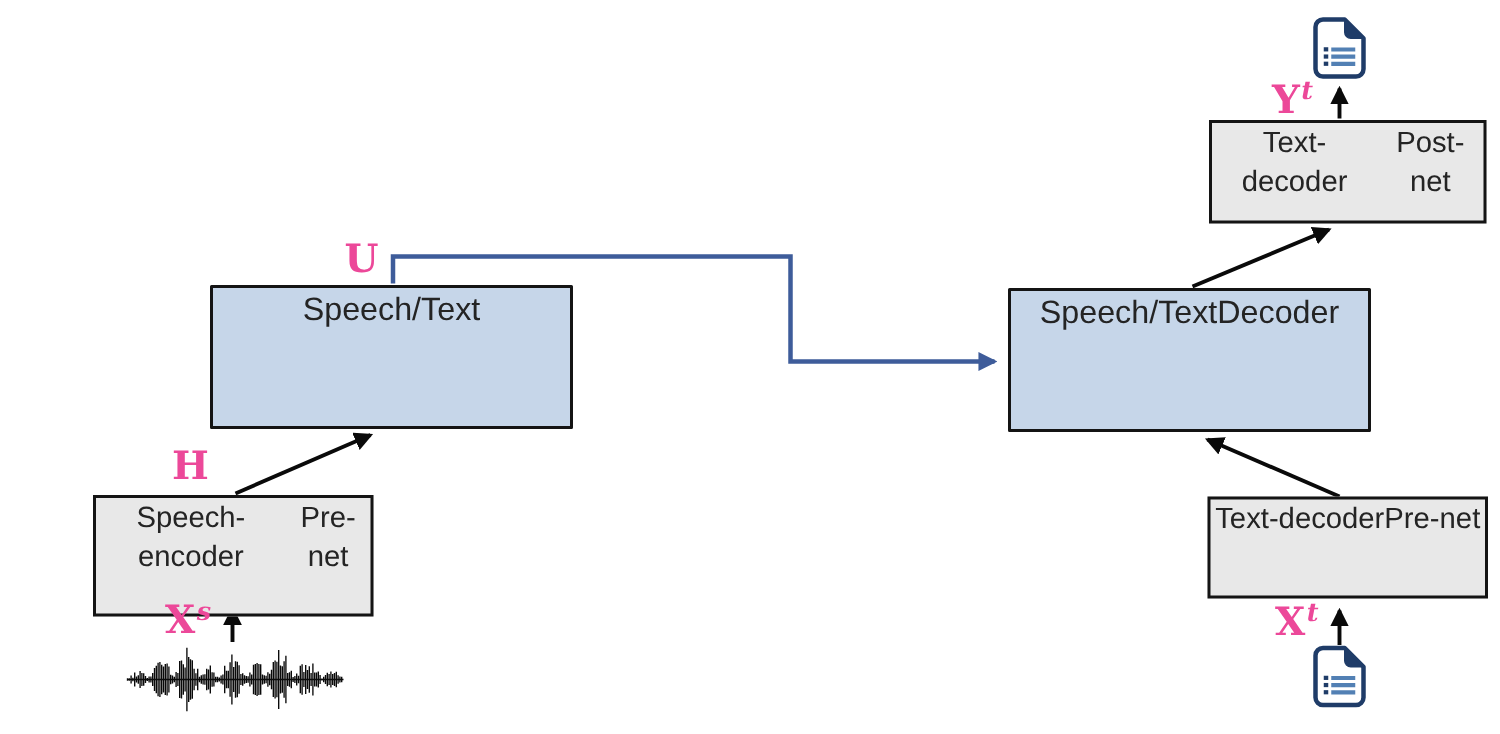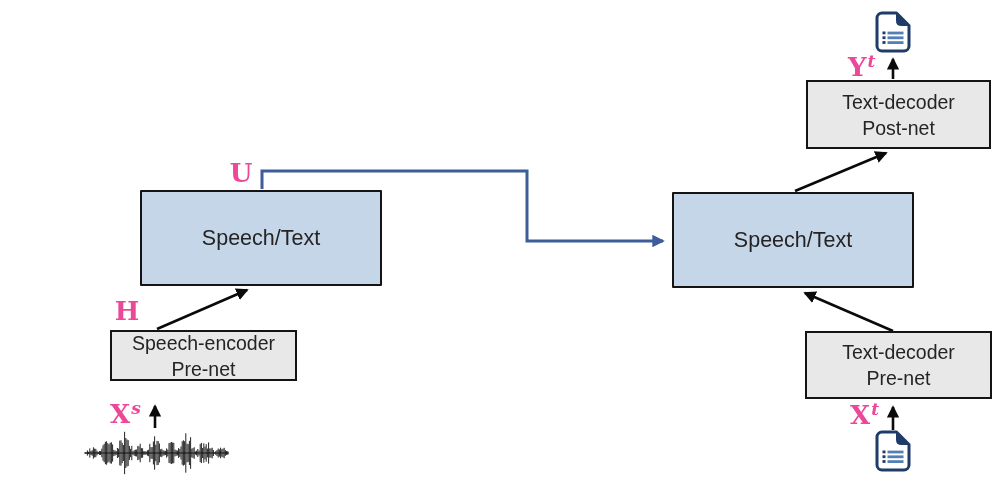--- a/index.html
+++ b/index.html
@@ -12,39 +12,39 @@
   }
   
   #wires{position:absolute;left:0;top:0;width:1000px;height:489px;pointer-events:none;}
   .ln-black{stroke:var(--arrow-black);stroke-width:2.6;fill:none;}
   .ln-blue{stroke:var(--connector-blue);stroke-width:3;fill:none;}
   .mk-black{fill:var(--arrow-black);}
   .mk-blue{fill:var(--connector-blue);}
   
   .node{
     position:absolute;
-    display:flex;flex-direction:column;justify-content:center;
+    display:flex;flex-direction:row;justify-content:center;
     box-sizing:border-box;
     color:var(--text-dark);
     text-align:center;
   }
   .node-blue{
     background:var(--block-fill);
     border:2.6px solid var(--block-border);
     border-radius:1px;
     font-size:21.5px;line-height:28px;
   }
   .node-gray{
     background:var(--panel-fill);
     border:2.6px solid var(--panel-border);
     font-size:19.5px;line-height:26px;
   }
   #encoder-node{left:140px;top:190px;width:242px;height:96px;}
   #decoder-node{left:672px;top:192px;width:242px;height:96px;}
-  #speech-prenet-node{left:62px;top:330px;width:187px;height:51px;margin-left:48px;}
+  #speech-prenet-node{left:62px;top:330px;width:187px;height:81px;}
   #text-postnet-node{left:806px;top:80px;width:185px;height:69px;}
   #text-prenet-node{left:805px;top:331px;width:187px;height:68px;}
   
   .mlabel{
     position:absolute;
     font-family:"DejaVu Serif","Liberation Serif",serif;
     font-weight:bold;
     font-size:26px;
     color:#ec4899;
     line-height:1;
@@ -98,20 +98,21 @@
     <path class="ln-black" d="M155,428 L155,406" marker-end="url(#ah-black)"></path>
     <path class="ln-black" d="M893,430 L893,407" marker-end="url(#ah-black)"></path>
   </svg>
 
   <div id="encoder-node" class="node node-blue">
     <span>Speech/Text</span>
   </div>
 
   <div id="decoder-node" class="node node-blue">
     <span>Speech/Text</span>
+    <span>Decoder</span>
   </div>
 
   <div id="speech-prenet-node" class="node node-gray">
     <span>Speech-encoder</span>
     <span>Pre-net</span>
   </div>
 
   <div id="text-postnet-node" class="node node-gray">
     <span>Text-decoder</span>
     <span>Post-net</span>

